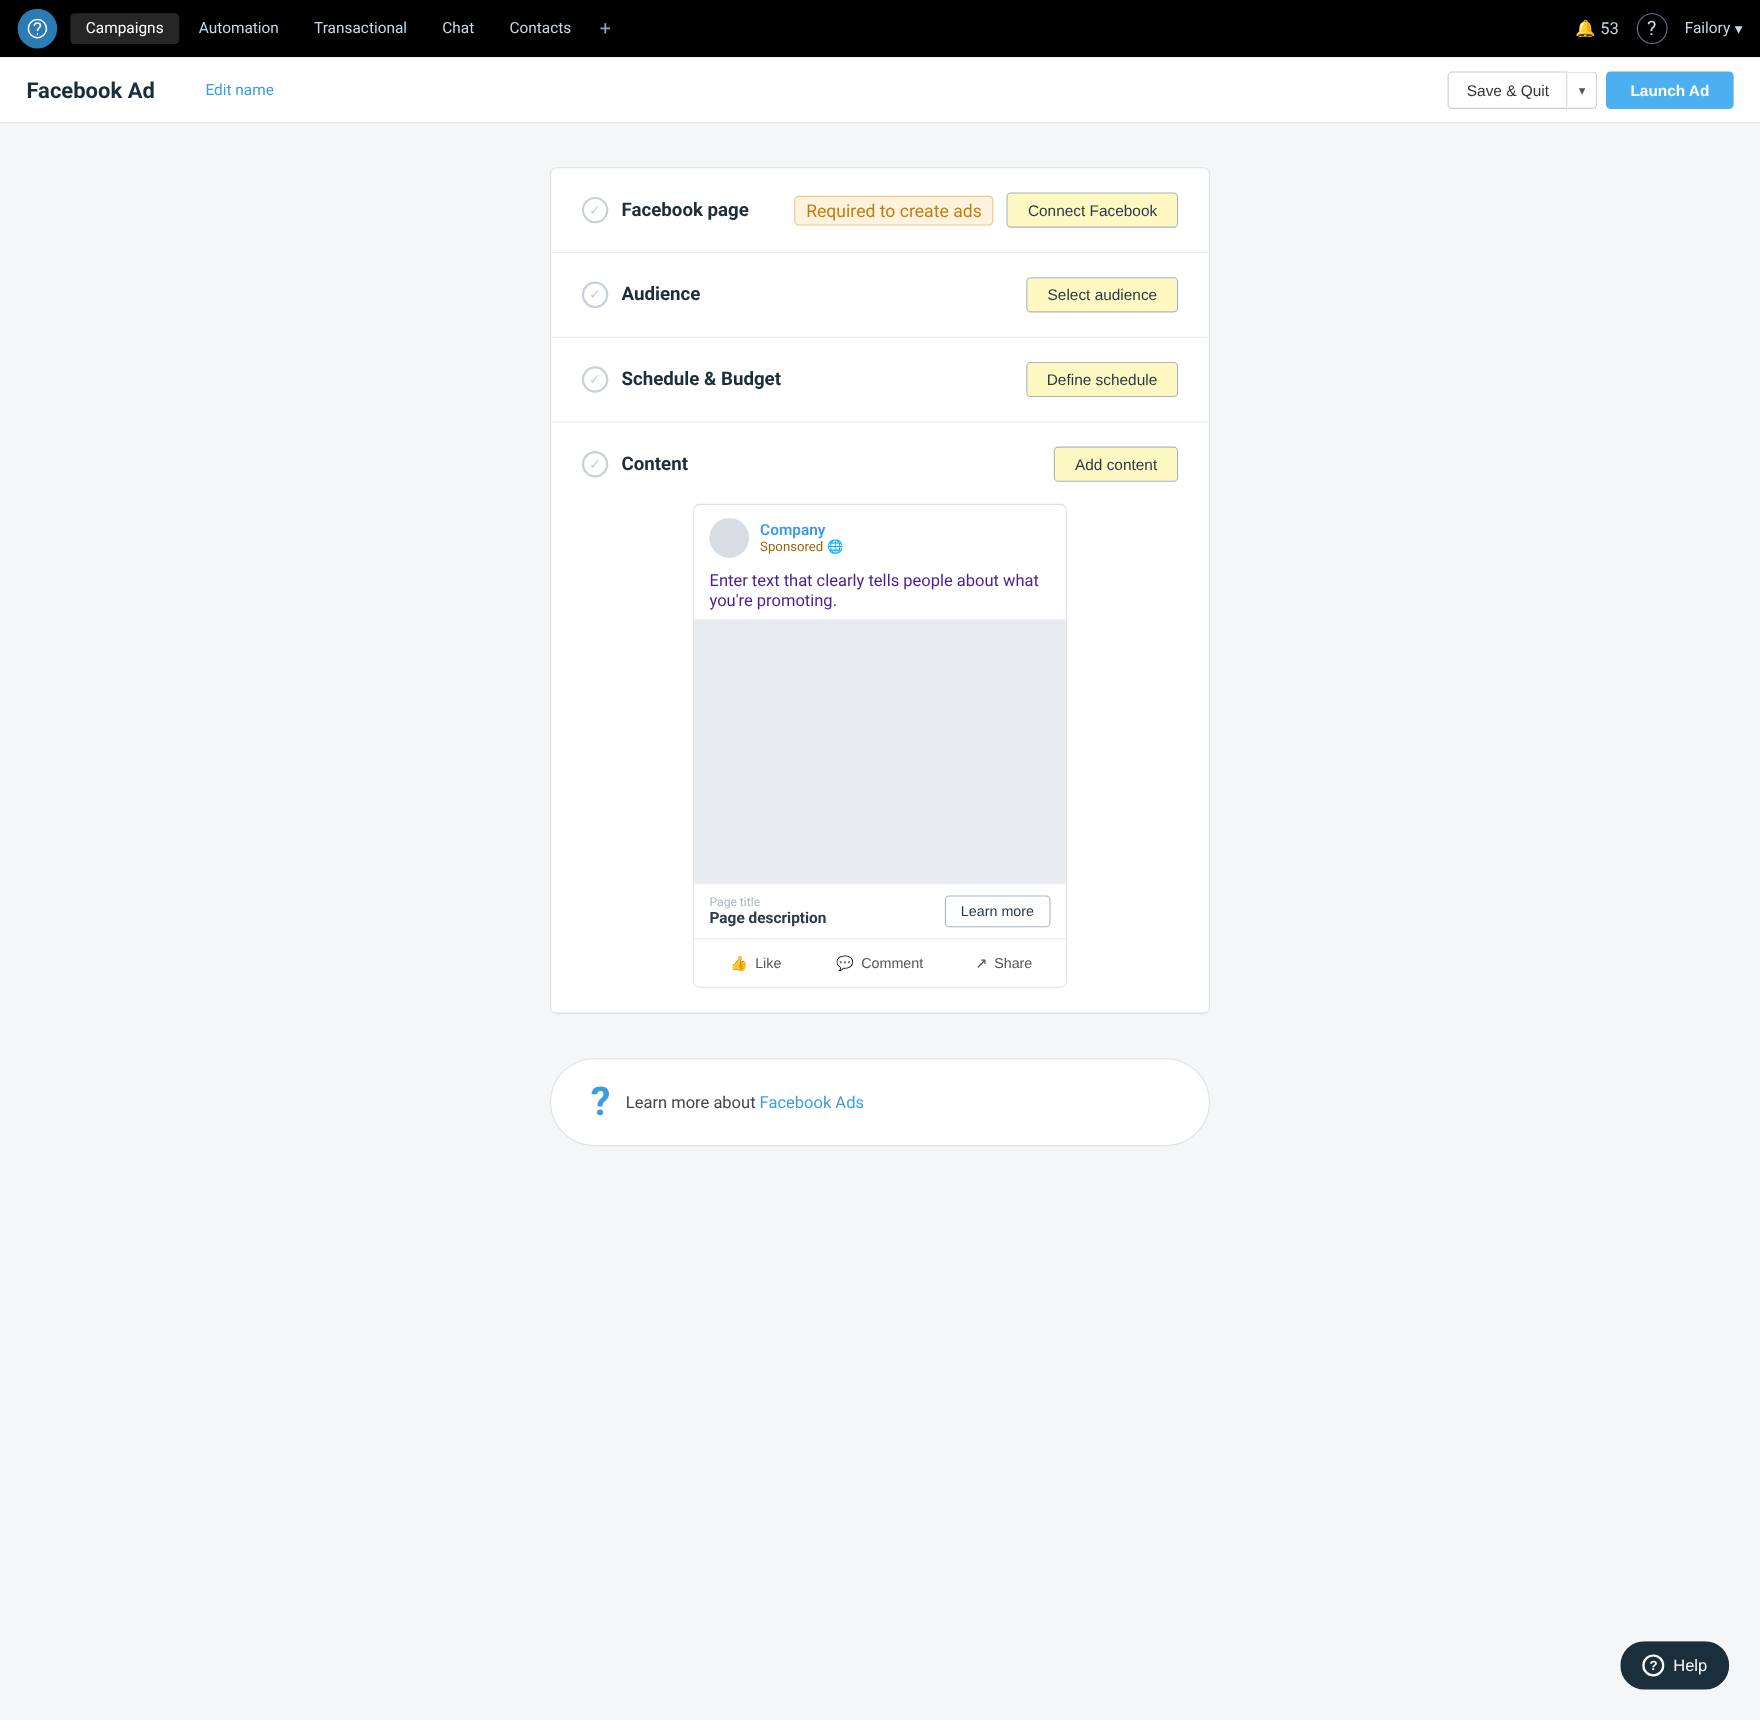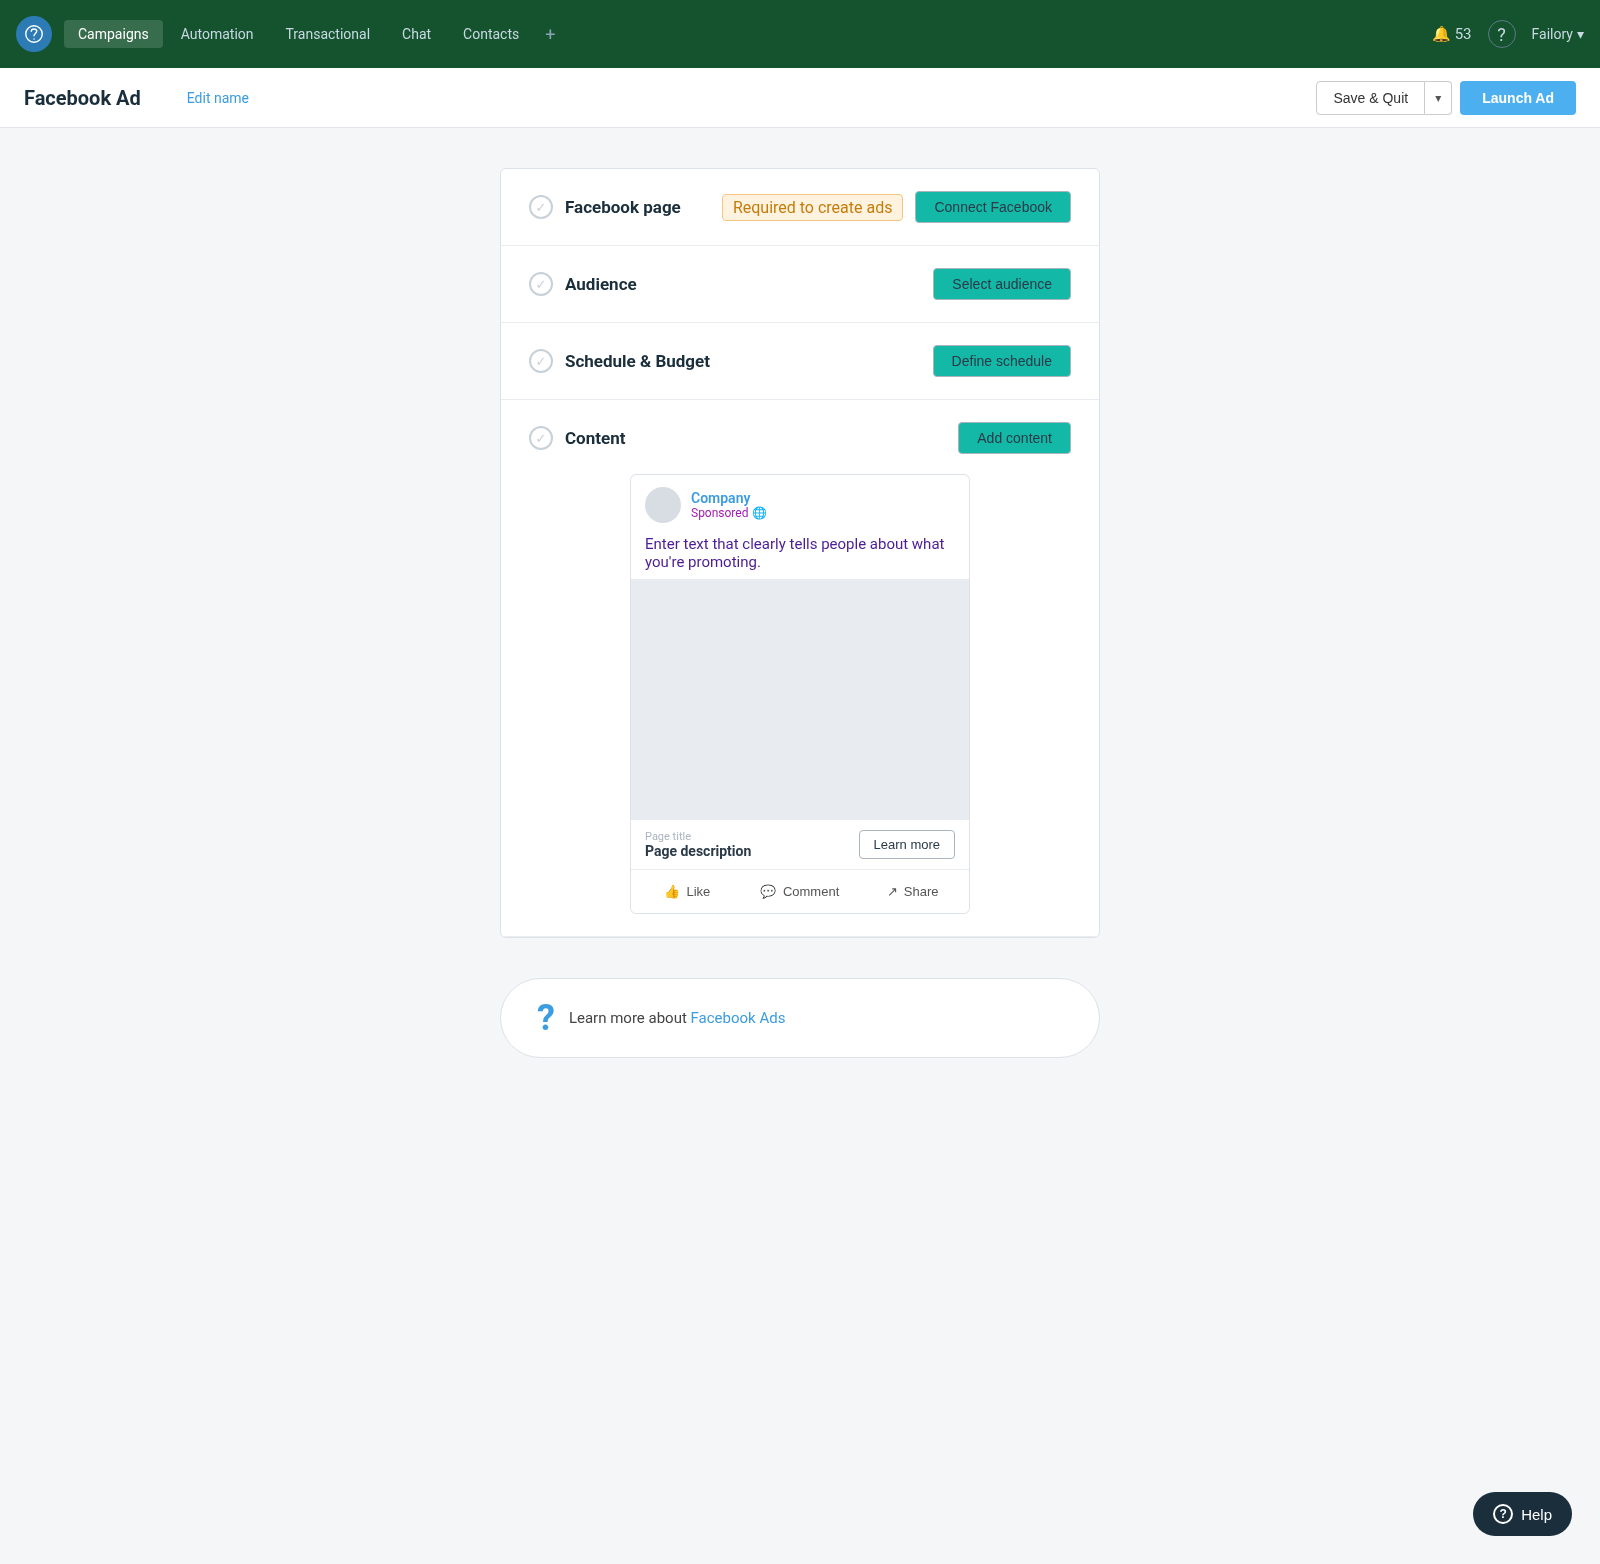--- a/index.html
+++ b/index.html
@@ -1,23 +1,23 @@
 <!DOCTYPE html>
 <html><head>
   <meta charset="utf-8">
   <style>
     * { box-sizing: border-box; margin: 0; padding: 0; }
     body { font-family: -apple-system, BlinkMacSystemFont, 'Segoe UI', Roboto, sans-serif; background: #f5f6f8; min-height: 1564px; }
 
     
     .topnav {
-      background: #14532d;
-      display: flex;
-      align-items: center;
-      height: 68px;
+      background: #000000;
+      display: flex;
+      align-items: center;
+      height: 52px;
       padding: 0 16px;
       gap: 4px;
     }
     .topnav-logo {
       width: 36px; height: 36px;
       background: #2d7bb5;
       border-radius: 50%;
       display: flex; align-items: center; justify-content: center;
       margin-right: 8px;
       flex-shrink: 0;
@@ -174,21 +174,21 @@
       border: 1px solid #f5c580;
       color: #c47d0a;
       font-size: 16px;
       padding: 3px 10px;
       border-radius: 4px;
       white-space: nowrap;
     }
 
     .btn-outline {
       border: 1px solid #aab4be;
-      background: #14b8a6;
+      background: #fef9c3;
       color: #2a3a48;
       font-size: 14px;
       padding: 7px 18px;
       border-radius: 4px;
       cursor: pointer;
       white-space: nowrap;
       flex-shrink: 0;
     }
 
     
@@ -225,21 +225,21 @@
       background: #d8dde4;
       flex-shrink: 0;
     }
     .ad-company-name {
       font-size: 14px;
       font-weight: 600;
       color: #3b9ce0;
     }
     .ad-sponsored {
       font-size: 12px;
-      color: #a21caf;
+      color: #a16207;
       display: flex; align-items: flex-start; gap: 4px;
     }
     .ad-body-text {
       padding: 4px 14px 8px;
       font-size: 15px;
       color: #4c1d95;
     }
     .ad-image-placeholder {
       background: #e8ecf0;
       height: 240px;

